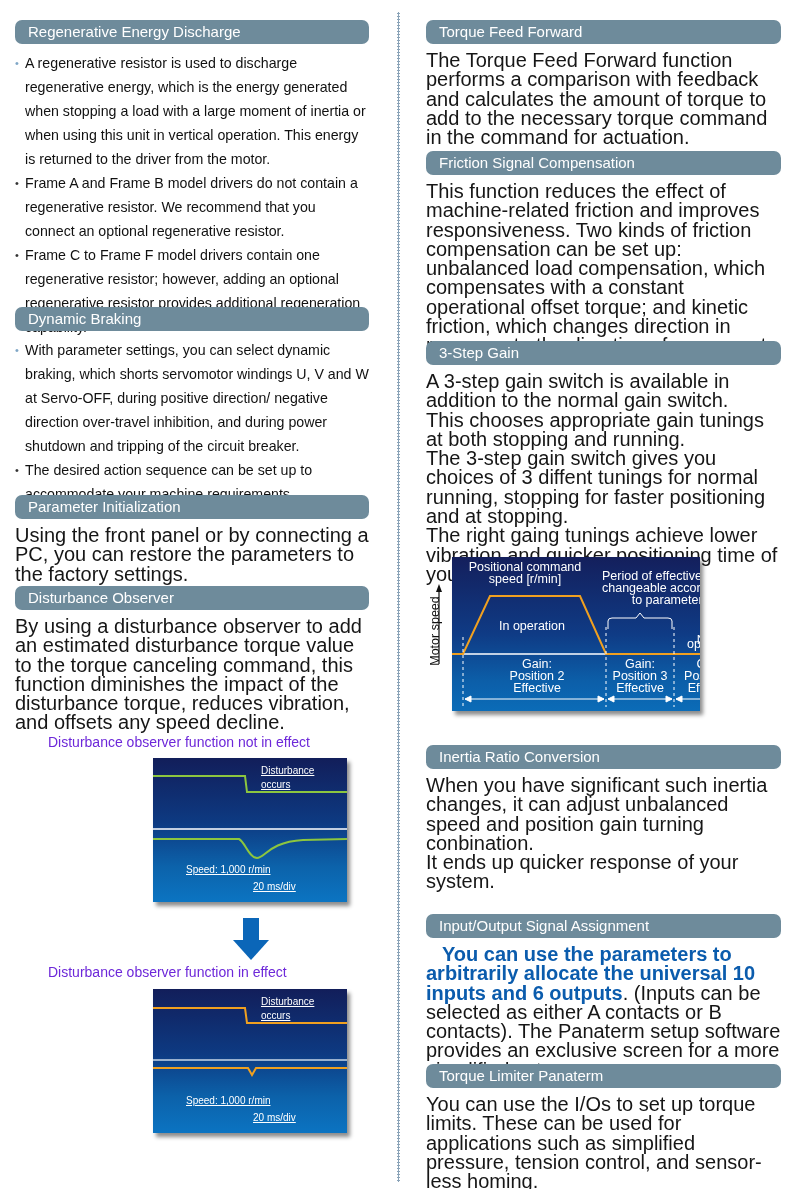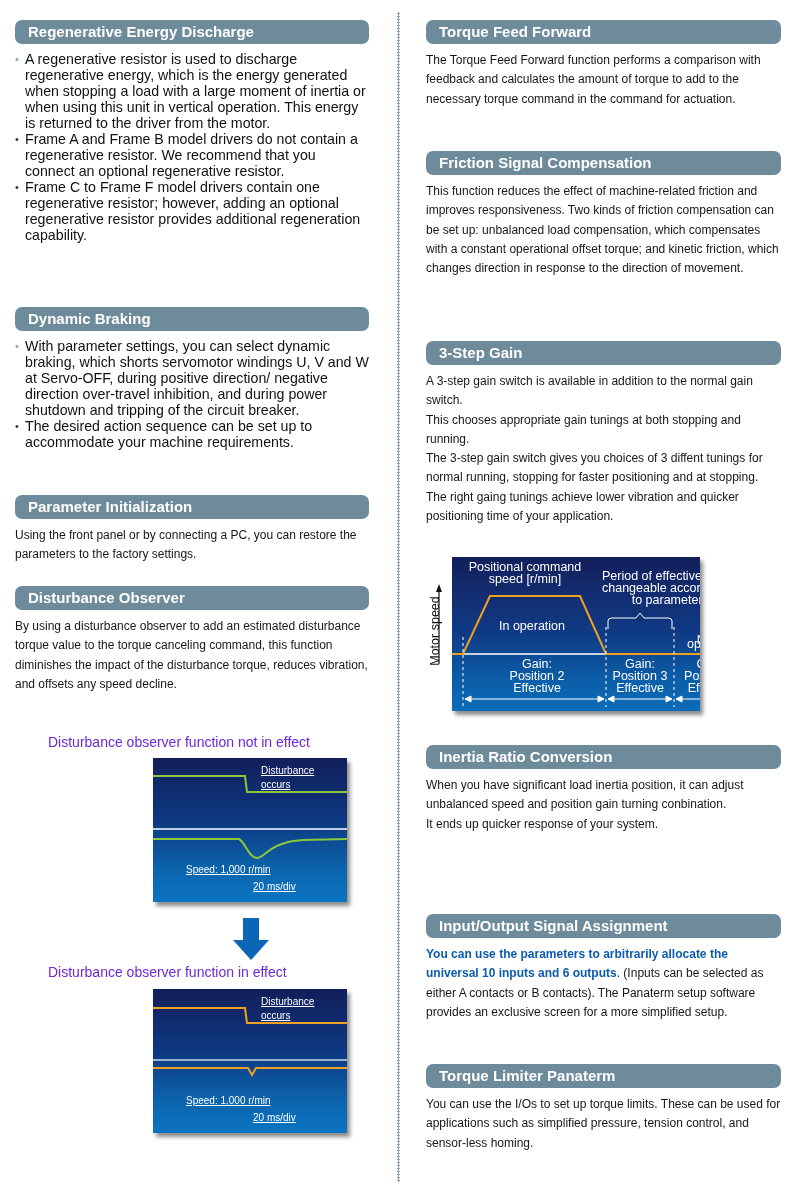--- a/index.html
+++ b/index.html
@@ -9,29 +9,29 @@
   .col-left { left: 15px; width: 354px; }
   .col-right { left: 426px; width: 355px; }
   .divider {
     position: absolute; left: 397px; top: 12px; width: 3px; height: 1170px;
     background-image: radial-gradient(circle, #8aa3b8 1px, transparent 1.3px);
     background-size: 3px 3px;
   }
   .section { position: absolute; left: 0; width: 100%; }
   .hdr {
     height: 24px; border-radius: 7px; background: #6e8b9b;
-    color: #fff; font-weight: bold; font-size: 15px; line-height: 24px;
+    color: #fff; font-weight: normal; font-size: 15px; line-height: 24px;
     padding-left: 13px;
   }
-  .body { font-size: 12px; line-height: 19.3px; margin-top: 7px; color: #161616; }
-  .bullets { list-style: none; margin-top: 7px; font-size: 14.2px; line-height: 16px; }
+  .body { font-size: 20px; line-height: 19.3px; margin-top: 7px; color: #161616; }
+  .bullets { list-style: none; margin-top: 7px; font-size: 14.2px; line-height: 24px; }
   .bullets li { position: relative; padding-left: 10px; }
   .bullets li::before { content: "•"; position: absolute; left: 0; top: 0; color: #333; font-size: 11px; }
   .bullets li.first::before { color: #7fa6c6; }
-  .blue-bold { color: #0b5cad; font-weight: bold; }
+  .blue-bold { color: #0b5cad; font-weight: bold; margin-left: 16px; }
   .caption { position: absolute; font-size: 14px; color: #6d28d9; }
   .scope {
     position: absolute; width: 194px; height: 144px;
     background: linear-gradient(#121e5a 0%, #0d3a82 45%, #0c62aa 75%, #0b74c2 100%);
     box-shadow: 3px 4px 4px rgba(0,0,0,0.45);
     overflow: hidden;
   }
   .scope .txt { position: absolute; color: #fff; font-size: 10px; line-height: 14px; text-decoration: underline; }
   .arrow-down { position: absolute; left: 233px; top: 918px; width: 36px; height: 42px; }
   .gain-chart { position: absolute; left: 452px; top: 557px; width: 248px; height: 154px;
@@ -123,21 +123,21 @@
       <div>A 3-step gain switch is available in addition to the normal gain switch.</div>
       <div>This chooses appropriate gain tunings at both stopping and running.</div>
       <div>The 3-step gain switch gives you choices of 3 diffent tunings for normal running, stopping for faster positioning and at stopping.</div>
       <div>The right gaing tunings achieve lower vibration and quicker positioning time of your application.</div>
     </div>
   </div>
 
   <div class="section" style="top:745px">
     <div class="hdr">Inertia Ratio Conversion</div>
     <div class="body">
-      <div>When you have significant load inertia position, it can adjust  unbalanced speed and position gain turning conbination.</div>
+      <div>When you have significant such inertia changes, it can adjust  unbalanced speed and position gain turning conbination.</div>
       <div>It ends up quicker response of your system.</div>
     </div>
   </div>
 
   <div class="section" style="top:914px">
     <div class="hdr">Input/Output Signal Assignment</div>
     <p class="body"><span class="blue-bold">You can use the parameters to arbitrarily allocate the universal 10 inputs and 6 outputs</span><span>. (Inputs can be selected as either A contacts or B contacts). The Panaterm setup software provides an exclusive screen for a more simplified setup.</span></p>
   </div>
 
   <div class="section" style="top:1064px">

